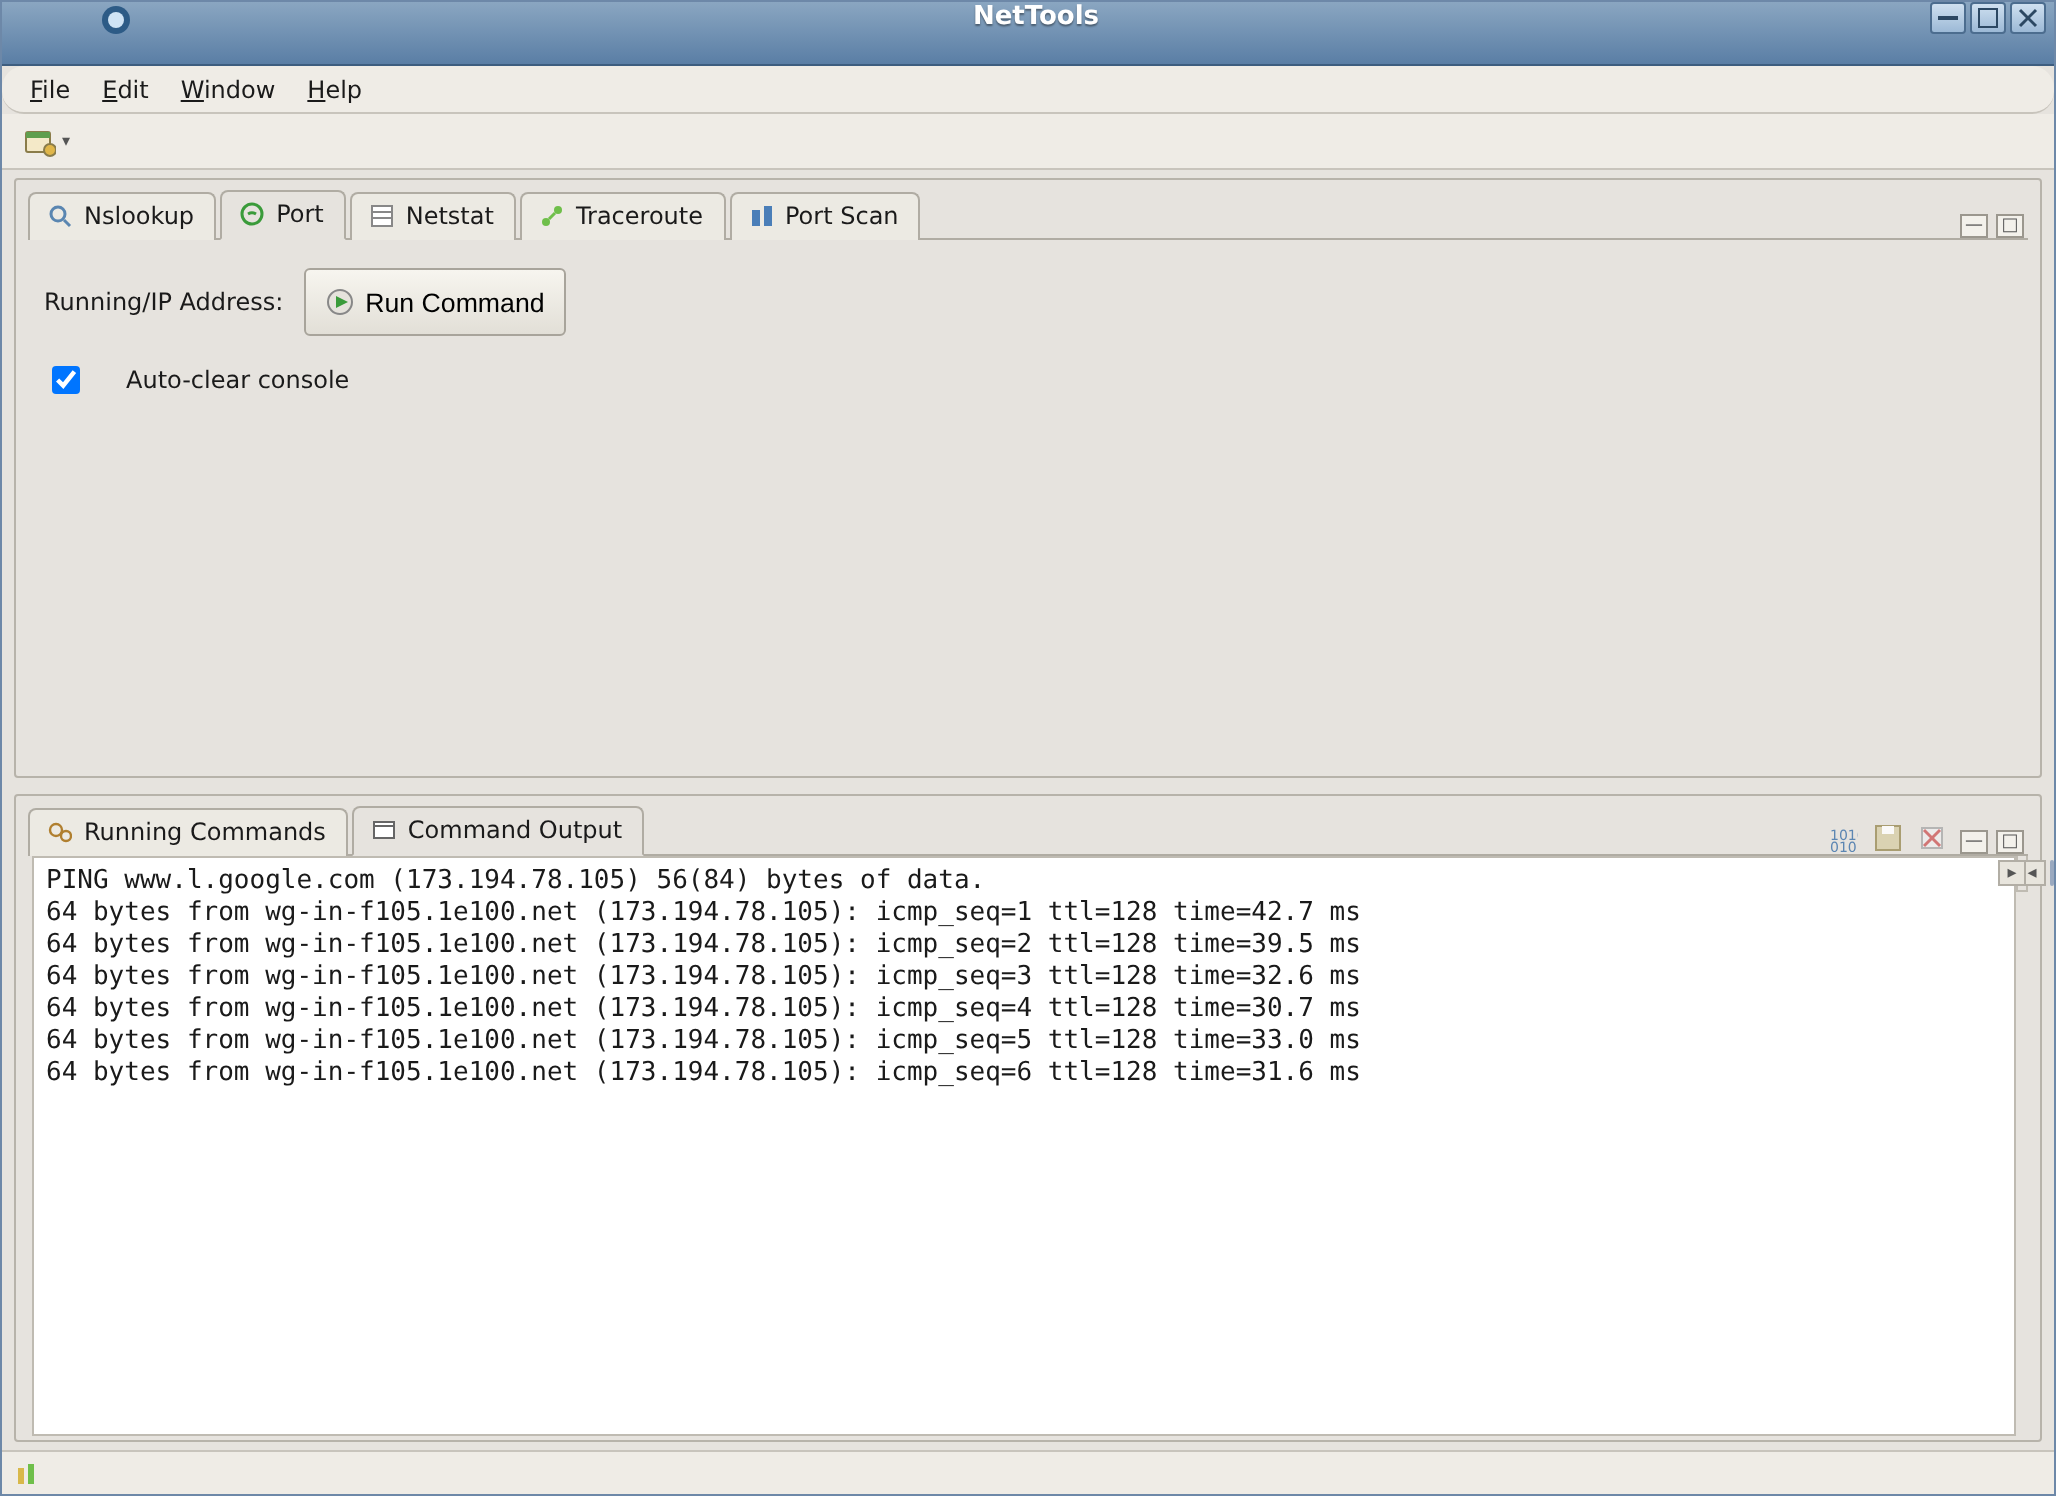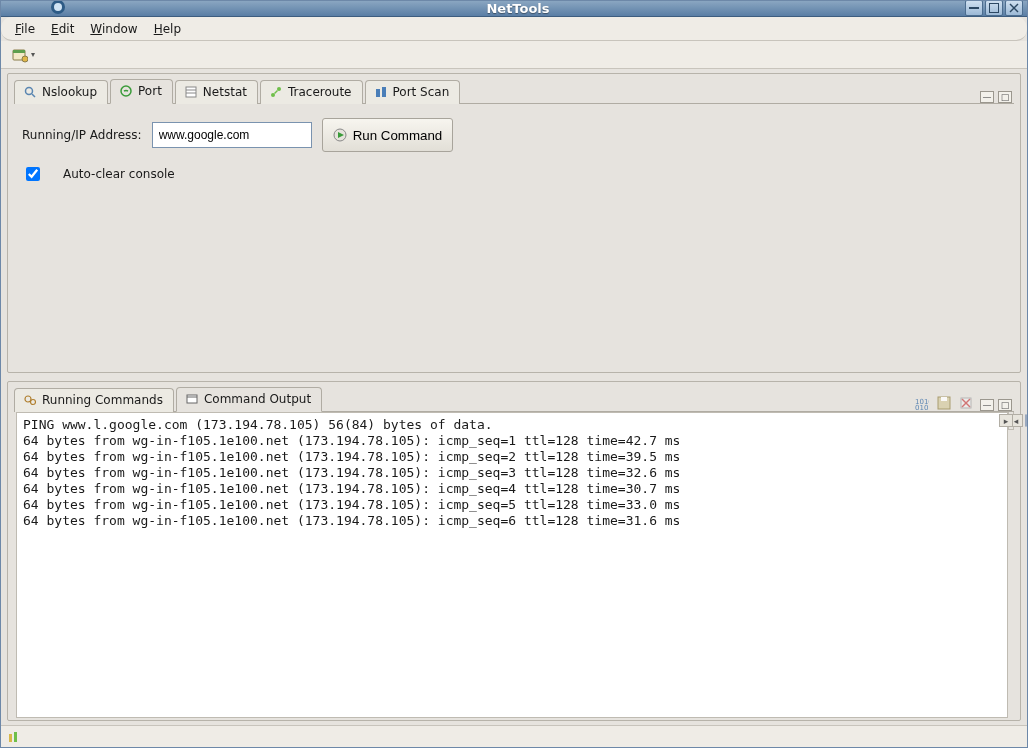--- a/index.html
+++ b/index.html
@@ -1,19 +1,19 @@
 <!DOCTYPE html>
 <html><head>
 <meta charset="utf-8">
 <style>
   * { box-sizing: border-box; }
   html,body { margin:0; padding:0; height:100%; font-family: "DejaVu Sans","Liberation Sans",sans-serif; font-size:12px; color:#1a1a1a; }
   body { background:#e6e3de; display:flex; flex-direction:column; width:1028px; height:748px; overflow:hidden; border:1px solid #6d88a8;}
   
-  .titlebar { height:16px; background:linear-gradient(#8aa6c1,#5a7ea5); display:flex; align-items:flex-end; color:#fff; text-shadow:0 1px 1px rgba(0,0,0,.4); border-bottom:1px solid #3d5d7f;padding-left:44px;}
+  .titlebar { height:32px; background:linear-gradient(#8aa6c1,#5a7ea5); display:flex; align-items:flex-start; color:#fff; text-shadow:0 1px 1px rgba(0,0,0,.4); border-bottom:1px solid #3d5d7f;padding-left:44px;}
   .titlebar .app-icon { width:18px; height:18px; margin:0 4px; display:flex; align-items:center; justify-content:center;}
   .titlebar .title { flex:1; text-align:center; font-weight:bold; font-size:13px;}
   .titlebar .win-btns { display:flex; gap:2px; padding-right:4px;}
   .titlebar .win-btn { width:18px; height:16px; background:linear-gradient(#cfe0f0,#9cb9d6); border:1px solid #4c6d8f; border-radius:2px; display:flex; align-items:center; justify-content:center; font-size:10px; cursor:pointer; color:#2c4863;}
   
   .menubar { height:24px; background:#efece6; border-bottom:1px solid #c8c4bc; display:flex; align-items:center; padding:0 6px; gap:0;border-radius:11px;}
   .menubar .menu-item { padding:3px 8px; cursor:pointer; border-radius:3px;}
   .menubar .menu-item .ul { text-decoration:underline;}
   
   .toolbar { height:28px; background:#efece6; border-bottom:1px solid #c8c4bc; display:flex; align-items:center; padding:0 6px;}
@@ -158,21 +158,20 @@
       <div class="spacer"></div>
       <div class="corner-btns">
         <div class="corner-btn">—</div>
         <div class="corner-btn">□</div>
       </div>
     </div>
     <div class="tab-strip-line"></div>
     <div class="tab-body">
       <div class="form-row">
         <span class="label">Running/IP Address:</span>
-        <input type="text" value="www.google.com" style="">
         <button class="btn">
           <span class="play-icon">
               <svg width="14" height="14">
                 <circle cx="7" cy="7" r="6" fill="#e6e3dc" stroke="#888"></circle>
                 <polygon points="5,4 11,7 5,10" fill="#3a9b3a"></polygon>
               </svg>
             </span>
           <span>Run Command</span>
         </button>
       </div>

